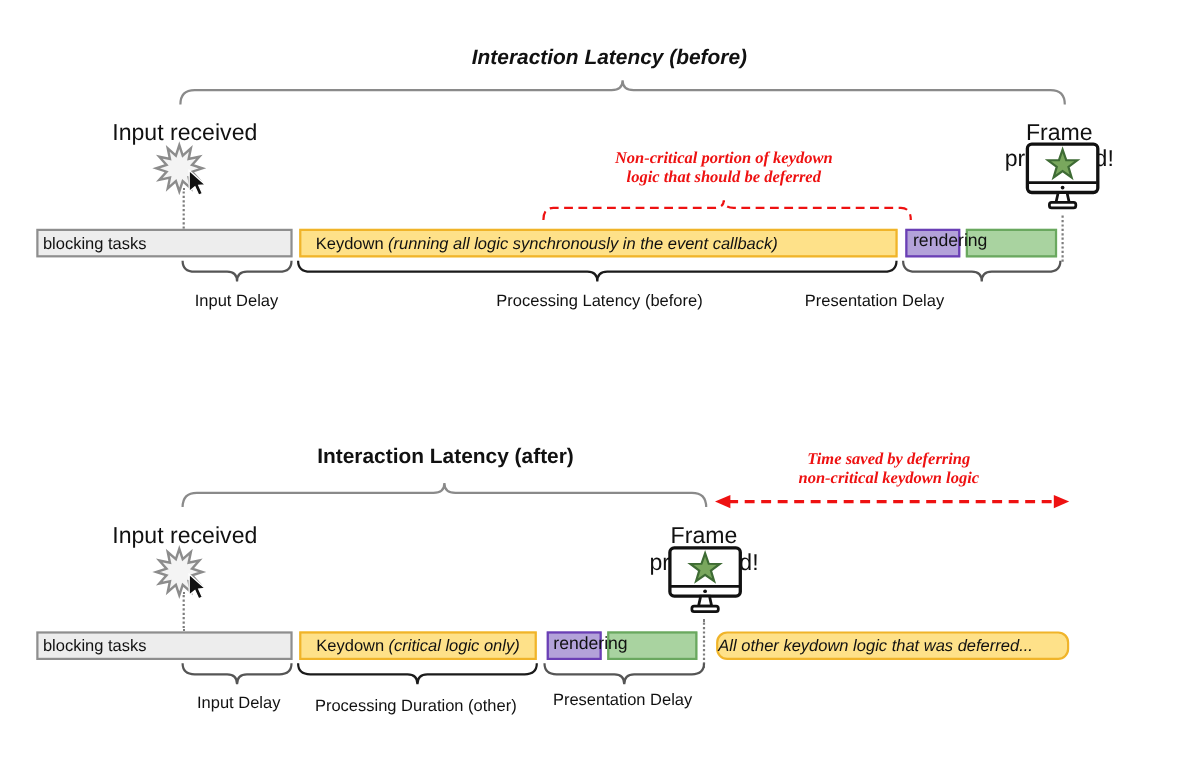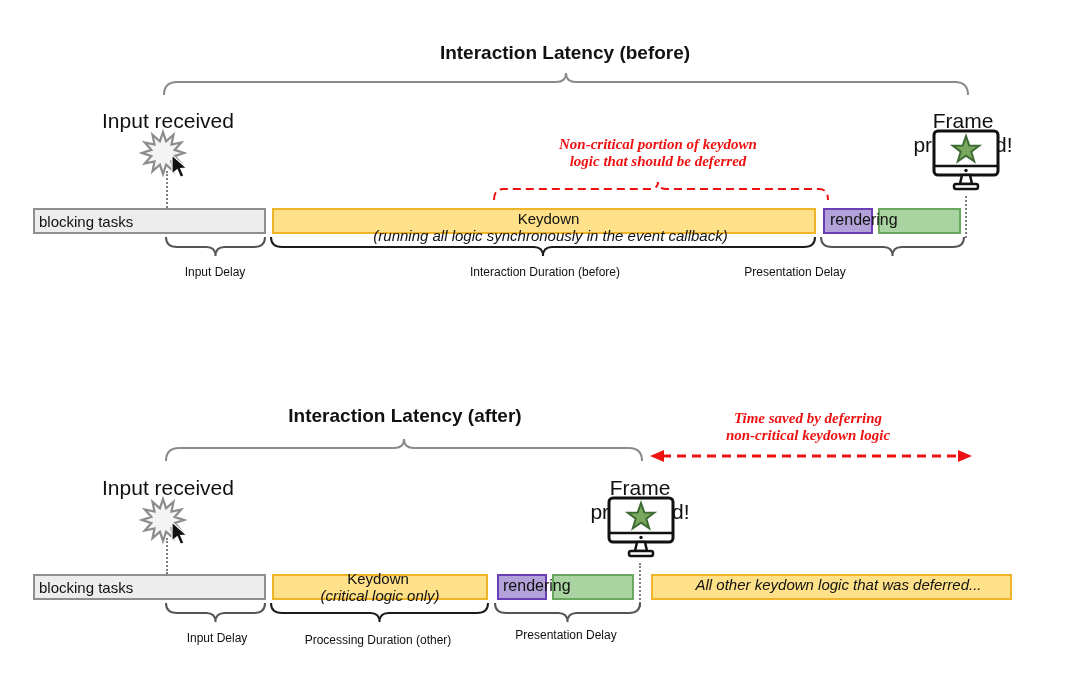--- a/index.html
+++ b/index.html
@@ -6,27 +6,27 @@
   .canvas{
     position:relative;width:1071px;height:690px;background:#fff;overflow:hidden;
     font-family:"Liberation Sans",sans-serif;color:#1a1a1a;
     --red-accent:#ee1111;--yellow-fill:#fee189;--yellow-border:#f0b42a;
     --purple-fill:#b3a2d9;--purple-border:#6a3fb5;--green-fill:#a9d3a0;--green-border:#6aa85f;
     --gray-fill:#ededed;--gray-border:#8e8e8e;--star-green:#79a75d;
   }
   .abs{position:absolute;}
   .title{font-size:19px;font-weight:700;text-align:center;color:#111;}
   .caption{font-size:21px;text-align:center;color:#111;}
-  .brace-label{font-size:12px;text-align:center;color:#111;}
+  .brace-label{font-size:15px;text-align:center;color:#111;}
   .red-note{font-size:15px;font-weight:700;font-style:italic;text-align:center;
     color:var(--red-accent);line-height:17px;font-family:Liberation Serif, serif;}
   .bar{box-sizing:border-box;height:26px;border:2px solid;display:flex;align-items:center;
     font-size:15px;color:#111;}
   .bar-gray{background:var(--gray-fill);border-color:var(--gray-border);padding-left:4px;}
-  .bar-yellow{background:var(--yellow-fill);border-color:var(--yellow-border);flex-direction:column;}
+  .bar-yellow{background:var(--yellow-fill);border-color:var(--yellow-border);}
   .bar-purple{background:var(--purple-fill);border-color:var(--purple-border);}
   .bar-green{background:var(--green-fill);border-color:var(--green-border);}
   .pad-left{padding-left:13px;}
   .centered{justify-content:center;}
   .italic{font-style:italic;}
   .prefix{margin-right:4px;}
   .render-label{font-size:16px;text-align:left;color:#111;z-index:3;}
   .dotted-v{width:0;border-left:2px dotted #7d7d7d;}
   svg{display:block;overflow:visible;}
   .brace-gray{stroke:#8a8a8a;}
@@ -38,21 +38,21 @@
   .ink{stroke:#111;fill:#fff;}
   .star-shape{fill:var(--star-green);stroke:#3e6b34;stroke-width:2;}
   .burst{fill:#f4f4f4;stroke:#8c8c8c;stroke-width:2.2;}
   .cursor{fill:#111;stroke:#fff;stroke-width:1.2;}
 </style>
 </head>
 <body>
 
 <div class="canvas" style="--red-accent: #ee1111; --yellow-fill: #fee189; --yellow-border: #f0b42a; --purple-fill: #b3a2d9; --purple-border: #6a3fb5; --green-fill: #a9d3a0; --green-border: #6aa85f; --gray-fill: #ededed; --gray-border: #8e8e8e; --star-green: #79a75d;">
 
-  <div class="abs title" style="left:315px;top:42px;width:500px;">Interaction Latency (before)</div>
+  <div class="abs title" style="left:304px;top:42px;width:500px;font-style:italic;">Interaction Latency (before)</div>
 
   <svg class="abs" style="left:163px;top:70px;" width="806" height="26">
     <path class="brace brace-gray" d="M 1 25 Q 1 12, 14 12 L 393 12 Q 403 12, 403 3 Q 403 12, 413 12 L 792 12 Q 805 12, 805 25"></path>
   </svg>
 
   <div class="abs caption" style="left:98px;top:109px;width:140px;">Input received</div>
 
   <svg class="abs" style="left:136px;top:127px;" width="62" height="58">
     <polygon class="burst" points="27,5 30.1,14.4 37.5,7.8 35.5,17.5 45.2,15.5 38.6,22.9 48,26 38.6,29.1 45.2,36.5 35.5,34.5 37.5,44.2 30.1,37.6 27,47 23.9,37.6 16.5,44.2 18.5,34.5 8.8,36.5 15.4,29.1 6,26 15.4,22.9 8.8,15.5 18.5,17.5 16.5,7.8 23.9,14.4"></polygon>
     <polygon class="cursor" points="36,28 36,47 41.2,42.8 44.6,50.4 48,48.9 44.7,41.5 50.6,41"></polygon>
@@ -97,21 +97,21 @@
     <path class="brace brace-mid" d="M 1 1 Q 1 11, 12 11 L 41.5 11 Q 50.5 11, 50.5 20 Q 50.5 11, 59.5 11 L 89 11 Q 100 11, 100 1"></path>
   </svg>
   <svg class="abs" style="left:270px;top:236px;" width="546" height="22">
     <path class="brace brace-dark" d="M 1 1 Q 1 11, 12 11 L 264 11 Q 273 11, 273 20 Q 273 11, 282 11 L 534 11 Q 545 11, 545 1"></path>
   </svg>
   <svg class="abs" style="left:820px;top:236px;" width="145" height="22">
     <path class="brace brace-mid" d="M 1 1 Q 1 11, 12 11 L 63.5 11 Q 72.5 11, 72.5 20 Q 72.5 11, 81.5 11 L 133 11 Q 144 11, 144 1"></path>
   </svg>
 
   <div class="abs brace-label" style="left:145px;top:265px;width:140px;">Input Delay</div>
-  <div class="abs brace-label" style="left:395px;top:265px;width:300px;">Interaction Duration (before)</div>
+  <div class="abs brace-label" style="left:395px;top:265px;width:300px;">Processing Latency (before)</div>
   <div class="abs brace-label" style="left:725px;top:265px;width:140px;">Presentation Delay</div>
 
   <div class="abs title" style="left:255px;top:405px;width:300px;">Interaction Latency (after)</div>
 
   <svg class="abs" style="left:165px;top:436px;" width="478" height="26">
     <path class="brace brace-gray" d="M 1 25 Q 1 12, 14 12 L 229 12 Q 239 12, 239 3 Q 239 12, 249 12 L 464 12 Q 477 12, 477 25"></path>
   </svg>
 
   <div class="abs red-note" style="left:658px;top:410px;width:300px;">
     <div>Time saved by deferring</div>
@@ -149,21 +149,21 @@
   <div class="abs bar bar-gray" style="left:33px;top:574px;width:233px;">
     <span>blocking tasks</span>
   </div>
   <div class="abs bar bar-yellow centered" style="left:272px;top:574px;width:216px;">
     <span class="prefix">Keydown</span>
     <span class="italic">(critical logic only)</span>
   </div>
   <div class="abs bar bar-purple" style="left:497px;top:574px;width:50px;"></div>
   <div class="abs bar bar-green" style="left:552px;top:574px;width:82px;"></div>
   <div class="abs render-label" style="left:503px;top:577px;width:120px;">rendering</div>
-  <div class="abs bar bar-yellow italic" style="left:651px;top:574px;width:361px;padding-left:14px;">
+  <div class="abs bar bar-yellow italic" style="left:651px;top:574px;width:321px;border-radius:10px;">
     <span>All other keydown logic that was deferred...</span>
   </div>
 
   <svg class="abs" style="left:165px;top:602px;" width="101" height="22">
     <path class="brace brace-mid" d="M 1 1 Q 1 11, 12 11 L 41.5 11 Q 50.5 11, 50.5 20 Q 50.5 11, 59.5 11 L 89 11 Q 100 11, 100 1"></path>
   </svg>
   <svg class="abs" style="left:270px;top:602px;" width="219" height="22">
     <path class="brace brace-dark" d="M 1 1 Q 1 11, 12 11 L 100.5 11 Q 109.5 11, 109.5 20 Q 109.5 11, 118.5 11 L 207 11 Q 218 11, 218 1"></path>
   </svg>
   <svg class="abs" style="left:494px;top:602px;" width="147" height="22">

